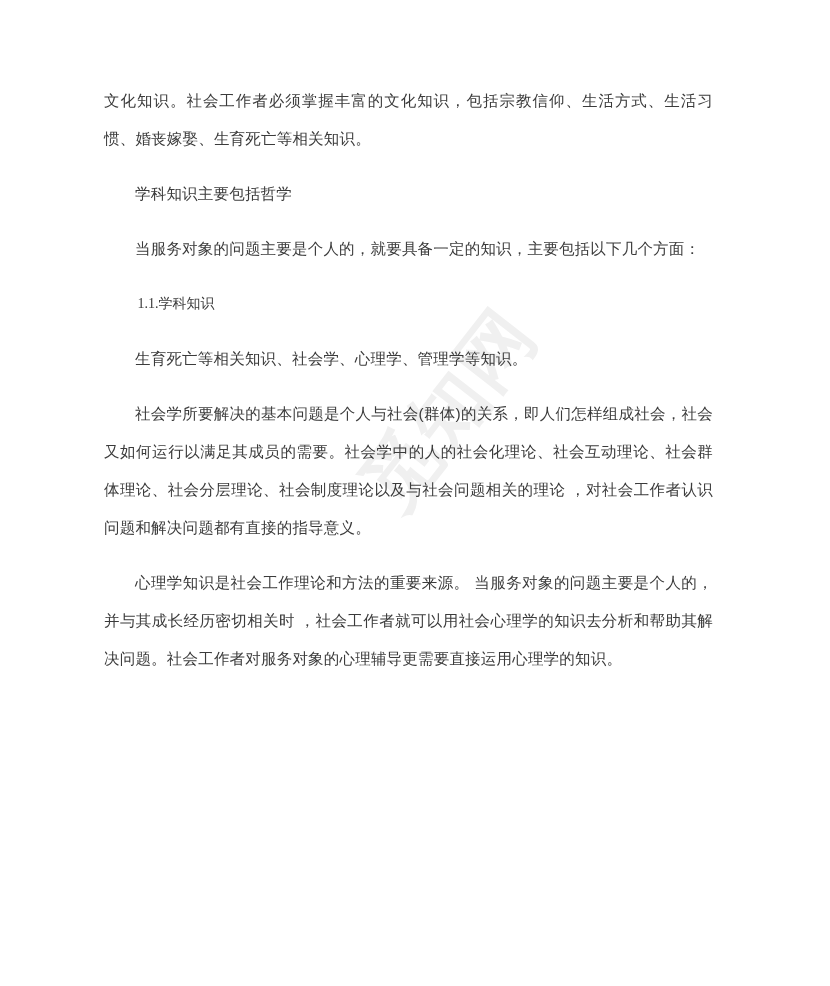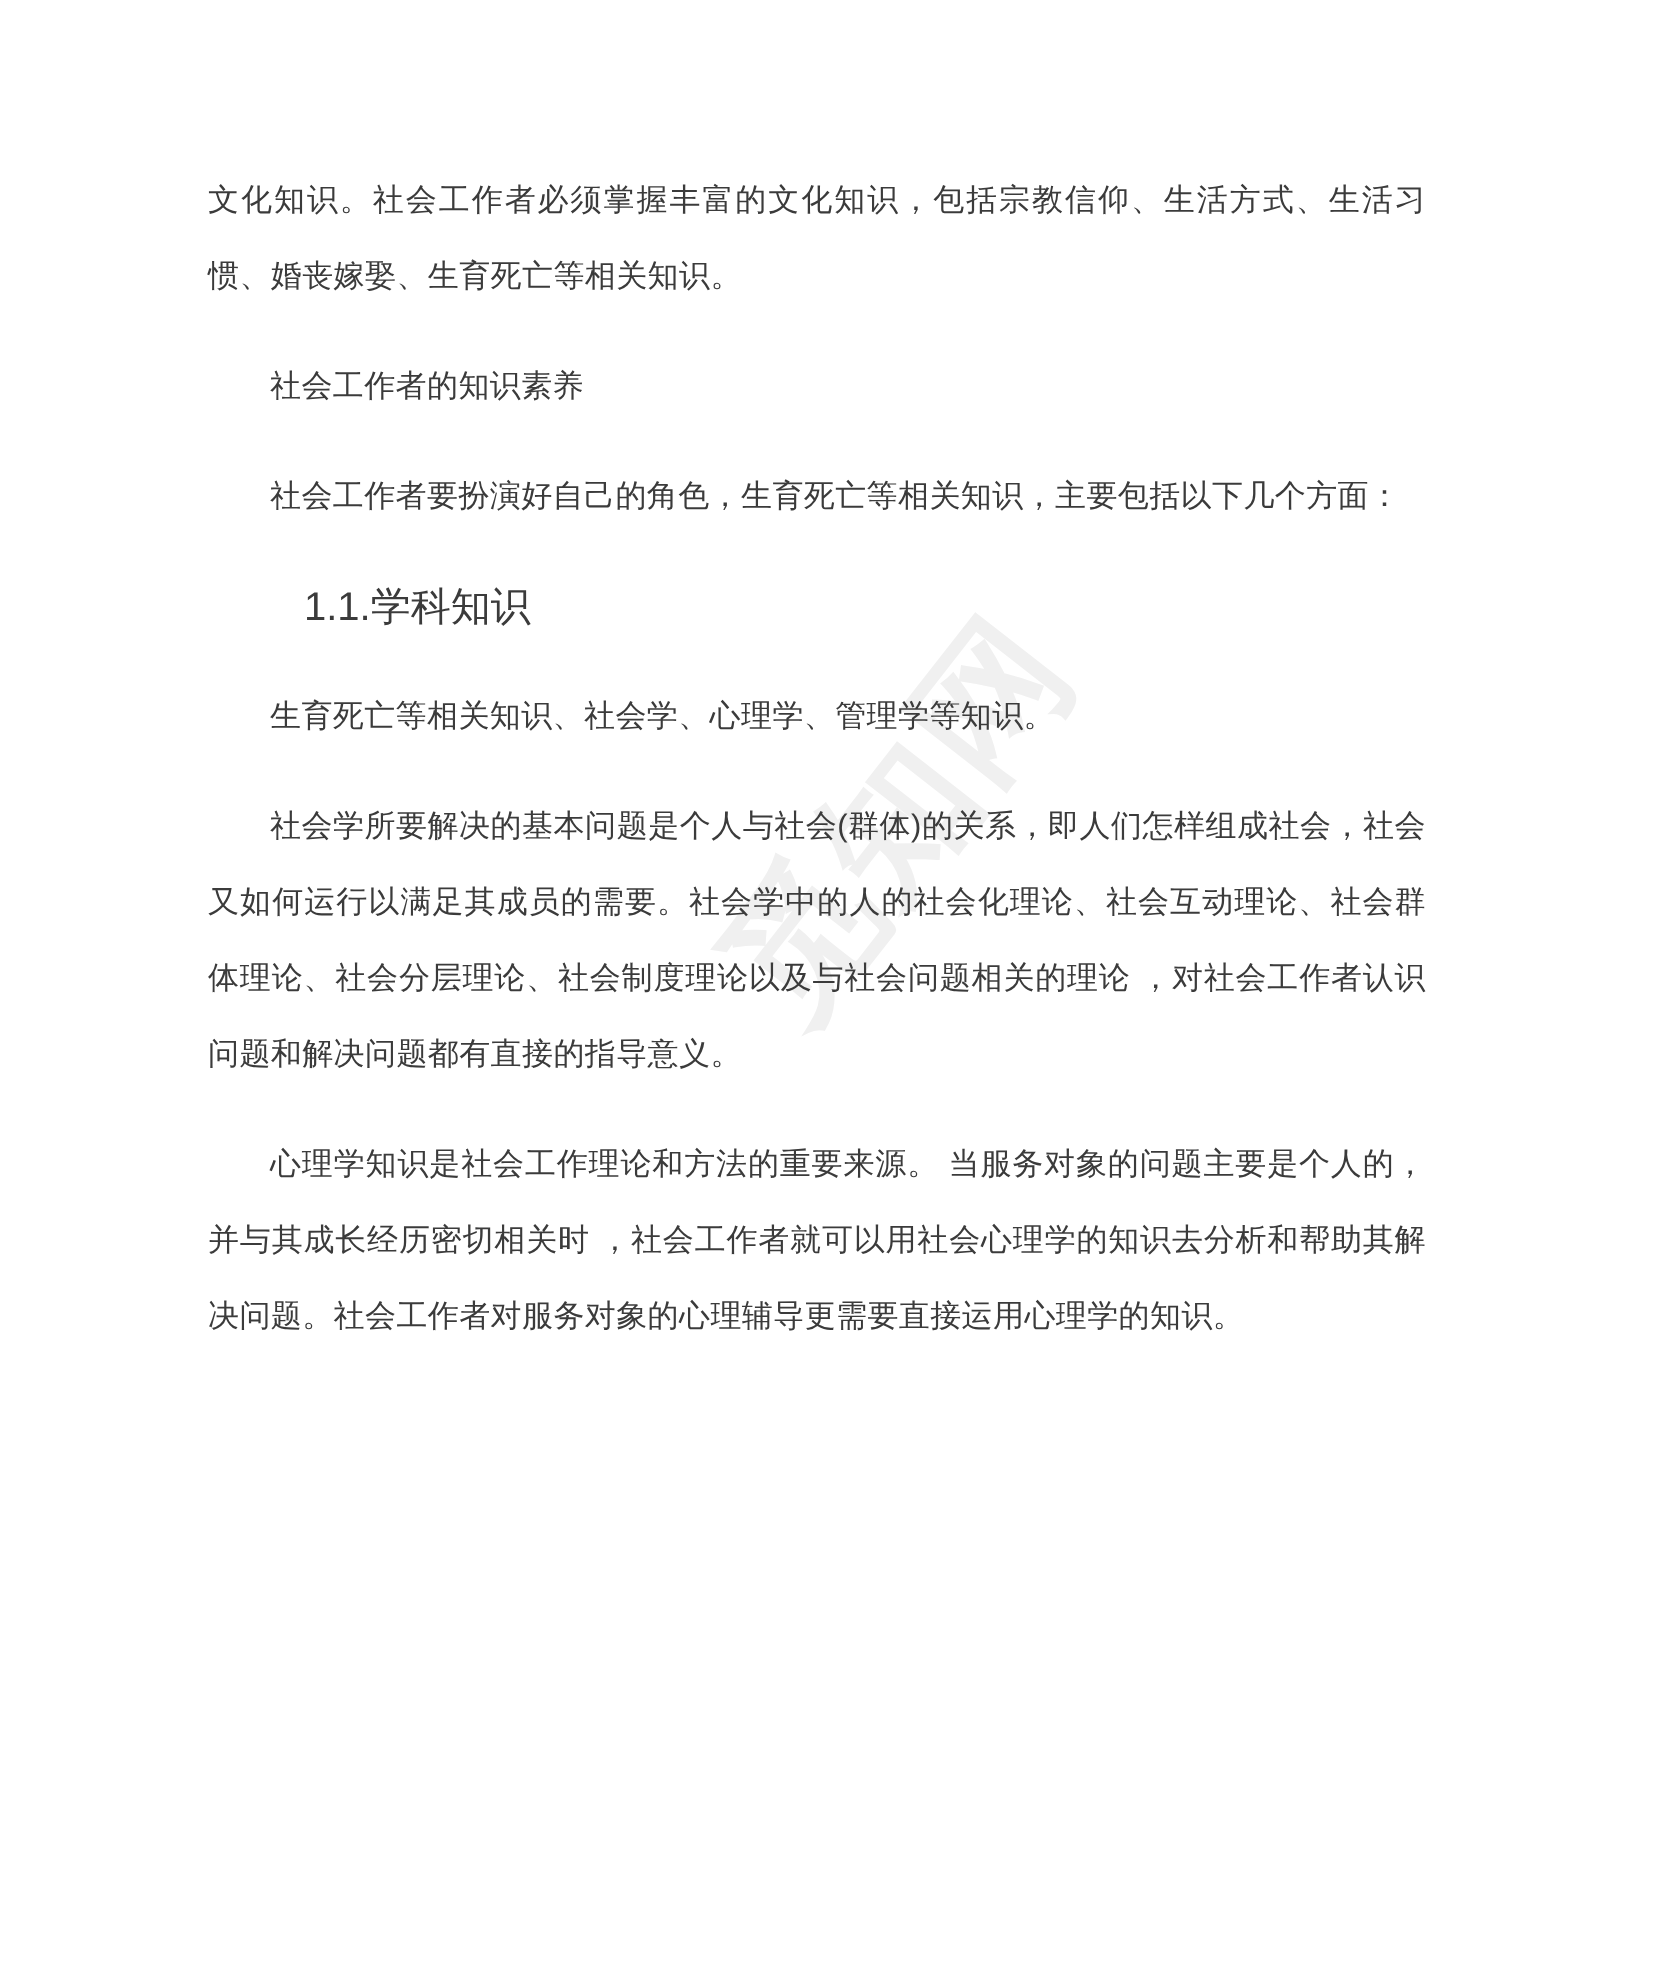--- a/index.html
+++ b/index.html
@@ -62,41 +62,42 @@
     text-align: justify;
     text-justify: inter-ideograph;
     margin: 0 15px 17px 0;
     letter-spacing: 0.2px;
     word-break: break-all;
   }
   .para.indent {
     text-indent: 2em;
   }
   .para.numbered {
-    font-size: 20px;
+    font-size: 14px;
     text-indent: 2.4em;
     letter-spacing: 0;
+    font-family: Liberation Serif, serif;
   }
 </style>
 </head>
 <body>
 
 <div class="page">
 
   <div class="watermark-layer">
     <div class="watermark">觅知网</div>
   </div>
 
   <div class="content">
 
     <p class="para">文化知识。社会工作者必须掌握丰富的文化知识，包括宗教信仰、生活方式、生活习惯、婚丧嫁娶、生育死亡等相关知识。</p>
 
-    <p class="para indent">社会工作者的知识素养</p>
+    <p class="para indent">学科知识主要包括哲学</p>
 
-    <p class="para indent">社会工作者要扮演好自己的角色，生育死亡等相关知识，主要包括以下几个方面：</p>
+    <p class="para indent">当服务对象的问题主要是个人的，就要具备一定的知识，主要包括以下几个方面：</p>
 
     <p class="para numbered">1.1.学科知识</p>
 
     <p class="para indent">生育死亡等相关知识、社会学、心理学、管理学等知识。</p>
 
 
     <p class="para indent">社会学所要解决的基本问题是个人与社会(群体)的关系，即人们怎样组成社会，社会又如何运行以满足其成员的需要。社会学中的人的社会化理论、社会互动理论、社会群体理论、社会分层理论、社会制度理论以及与社会问题相关的理论 ，对社会工作者认识问题和解决问题都有直接的指导意义。</p>
 
     <p class="para indent">心理学知识是社会工作理论和方法的重要来源。 当服务对象的问题主要是个人的， 并与其成长经历密切相关时 ，社会工作者就可以用社会心理学的知识去分析和帮助其解决问题。社会工作者对服务对象的心理辅导更需要直接运用心理学的知识。</p>
 

